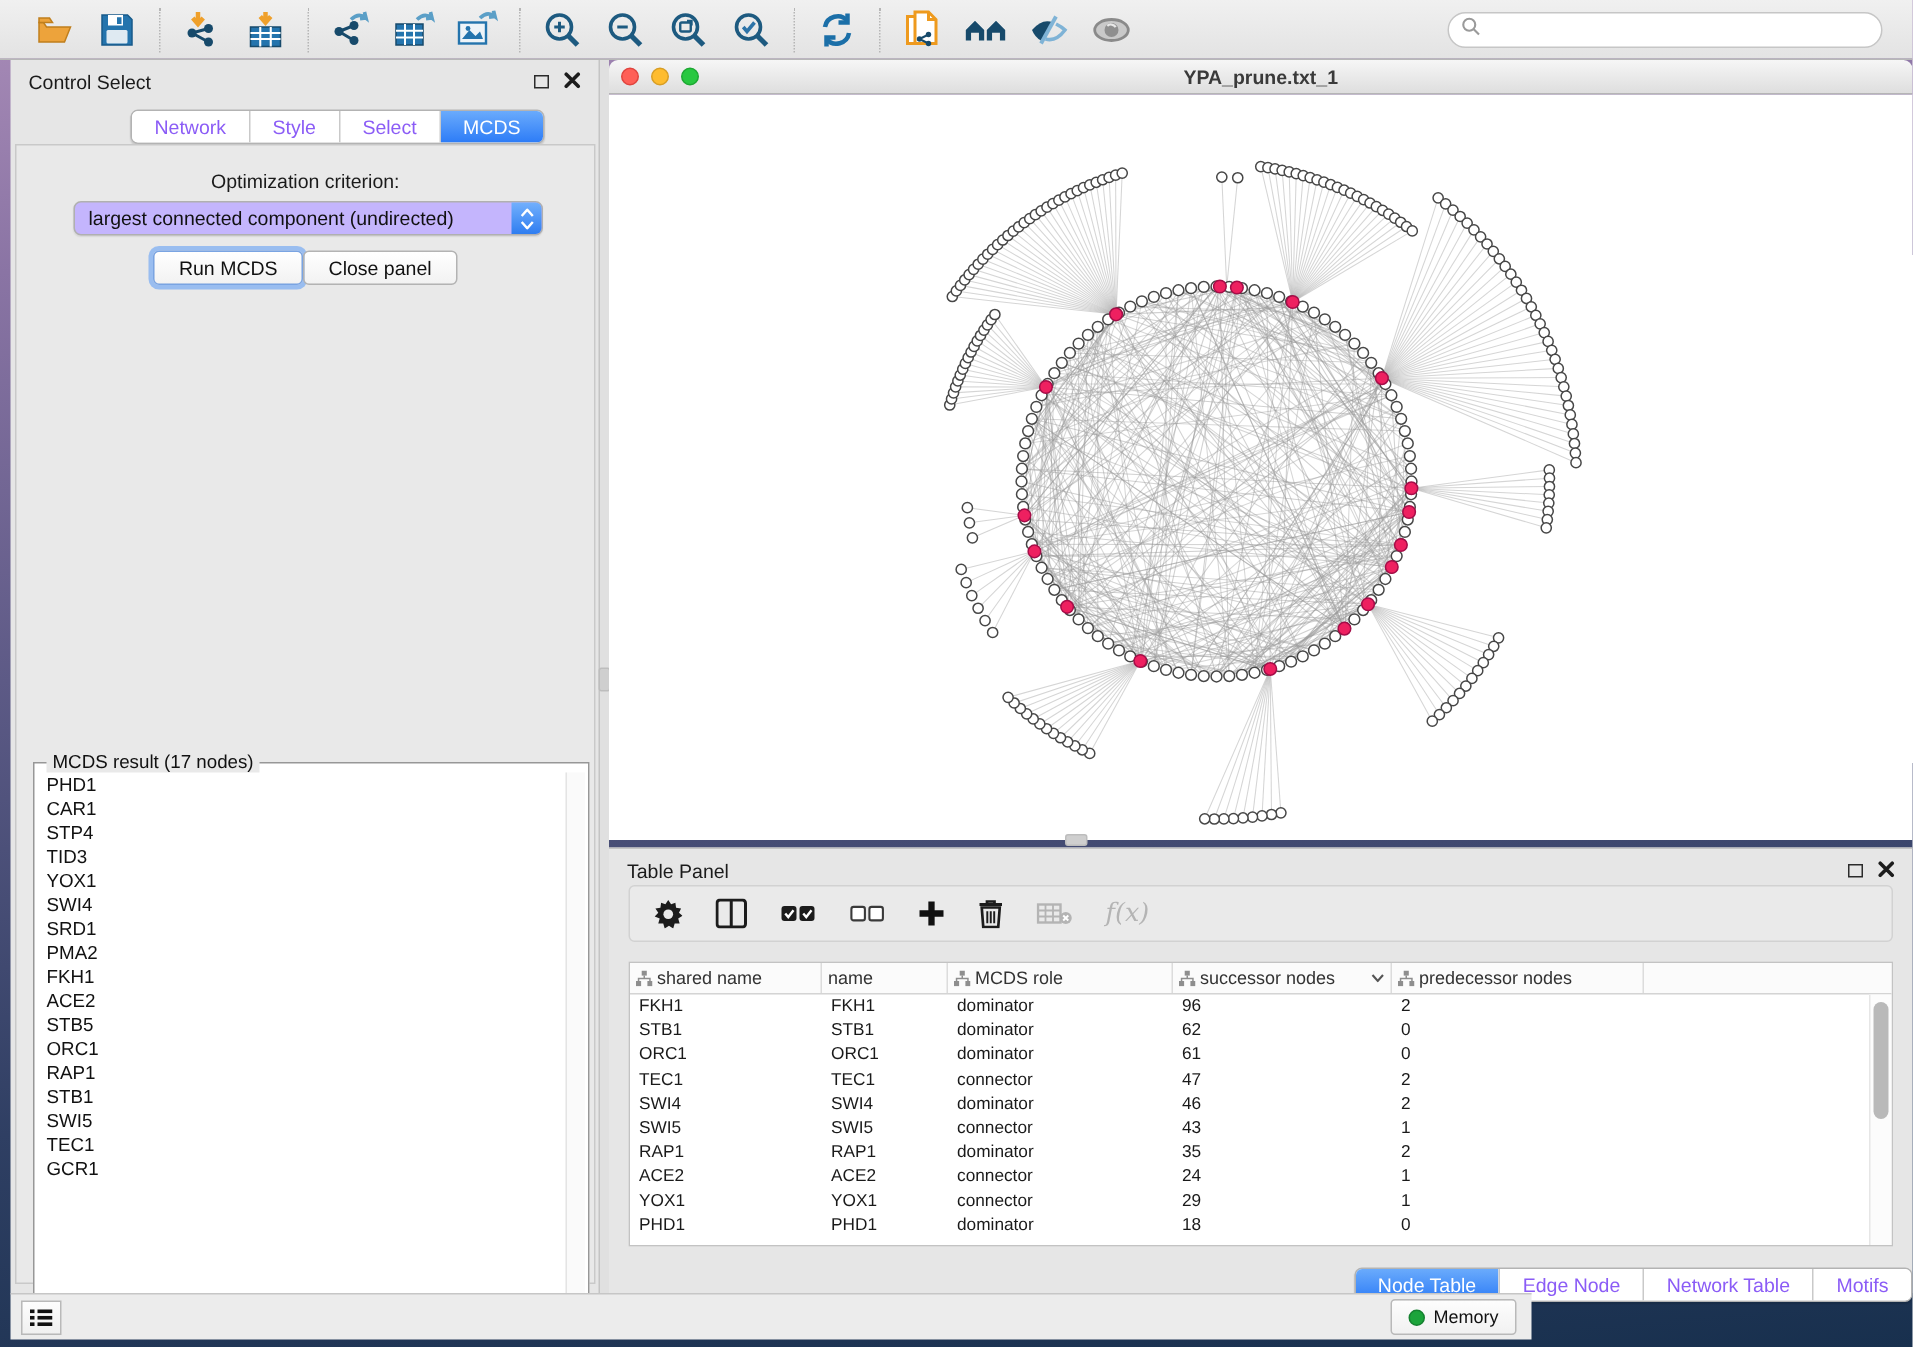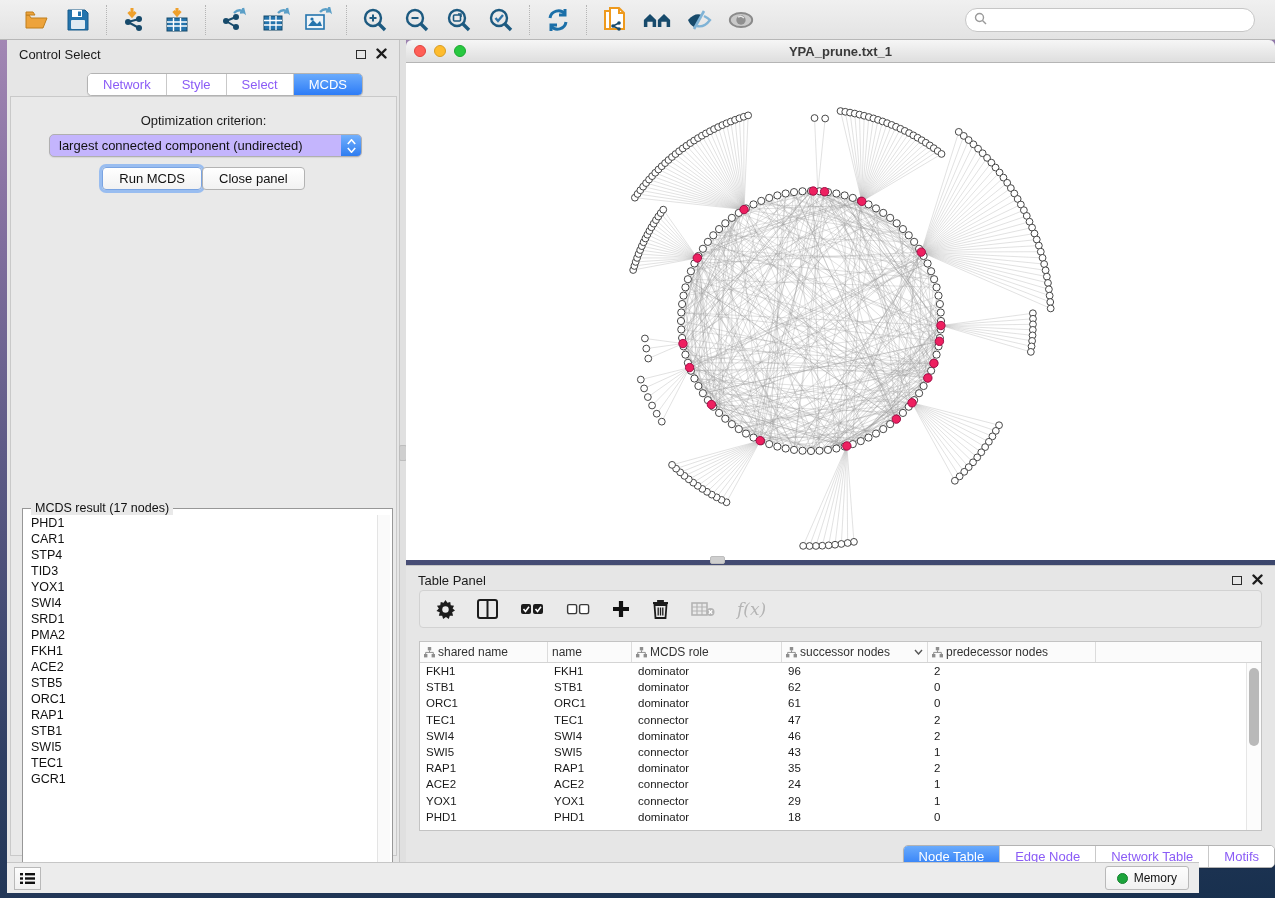--- a/index.html
+++ b/index.html
@@ -71,21 +71,21 @@
   .th .th-label { flex:1; text-align:left; }
   .tbody { position:absolute; left:0; top:21px; right:15px; bottom:0; overflow:hidden; }
   .tr { display:flex; height:16.2px; align-items:center; }
   .td { font-size:11.5px; color:#1a1a1a; padding:0 6px; white-space:nowrap; overflow:hidden; }
   .td.num { text-align:left; padding-right:13px; }
   .tb-scroll { position:absolute; right:0; top:21px; width:15px; bottom:0; background:#fcfcfc; border-left:1px solid #e6e6e6; }
   .tb-thumb { position:absolute; left:2px; top:5px; width:10px; height:78px; background:#b9b9b9; border-radius:5px; }
   .tp-tabs { position:absolute; left:12px; right:0; top:268px; display:flex; justify-content:flex-end;margin-top:11px; }
 
   
-  .status-bar { position:absolute; left:7px; top:862px; width:1192px; height:31px; background:#ececec; border-top:1px solid #c6c6c6;padding-left:16px; }
+  .status-bar { position:absolute; left:7px; top:862px; width:1014px; height:31px; background:#ececec; border-top:1px solid #c6c6c6;padding-left:16px; }
   .list-btn { position:absolute; left:7px; top:4px; width:27px; height:23px; background:linear-gradient(#fdfdfd,#f0f0f0);
     border:1px solid #b9b9b9; display:flex; align-items:center; justify-content:center; cursor:pointer; }
   .memory-btn { position:absolute; right:10px; top:3px; height:24px; background:linear-gradient(#fdfdfd,#f1f1f1); border:1px solid #b9b9b9;
     border-radius:3px; display:flex; align-items:center; gap:6px; padding:0 11px; font-size:12px; color:#111; cursor:pointer; }
   .mem-dot { width:11px; height:11px; border-radius:50%; background:#1ca43b; border:1px solid #158230; }
 </style>
 </head>
 <body>
 
 <div class="toolbar">

